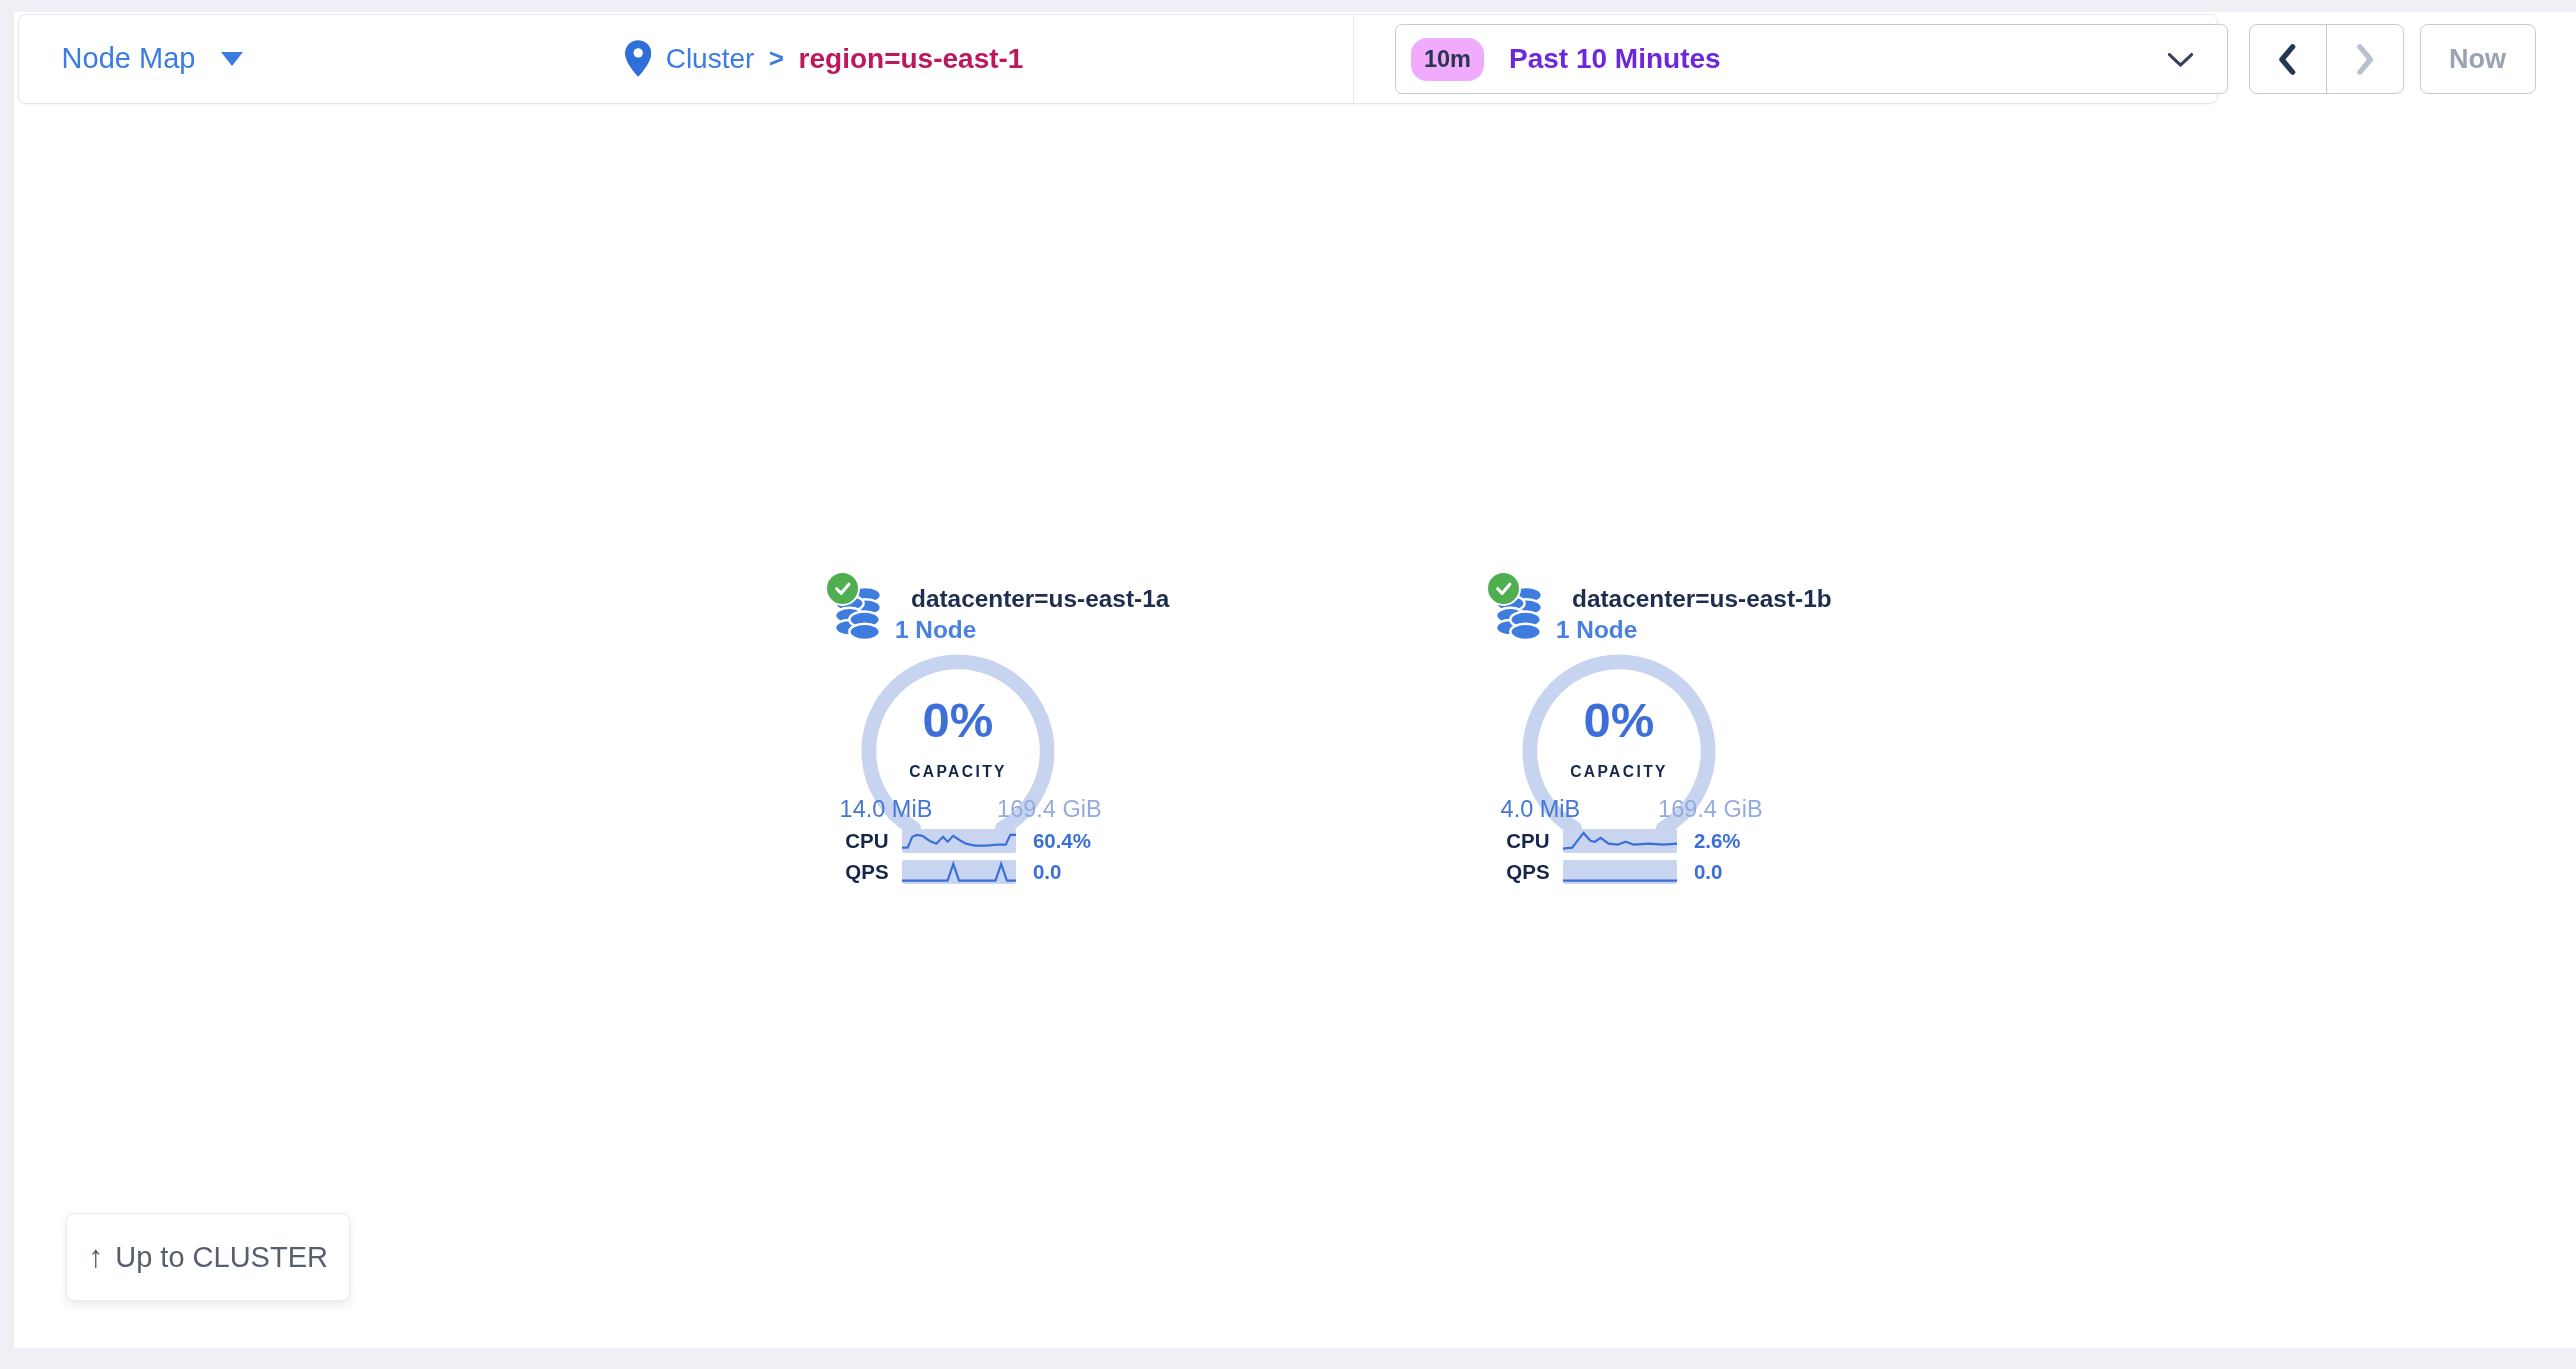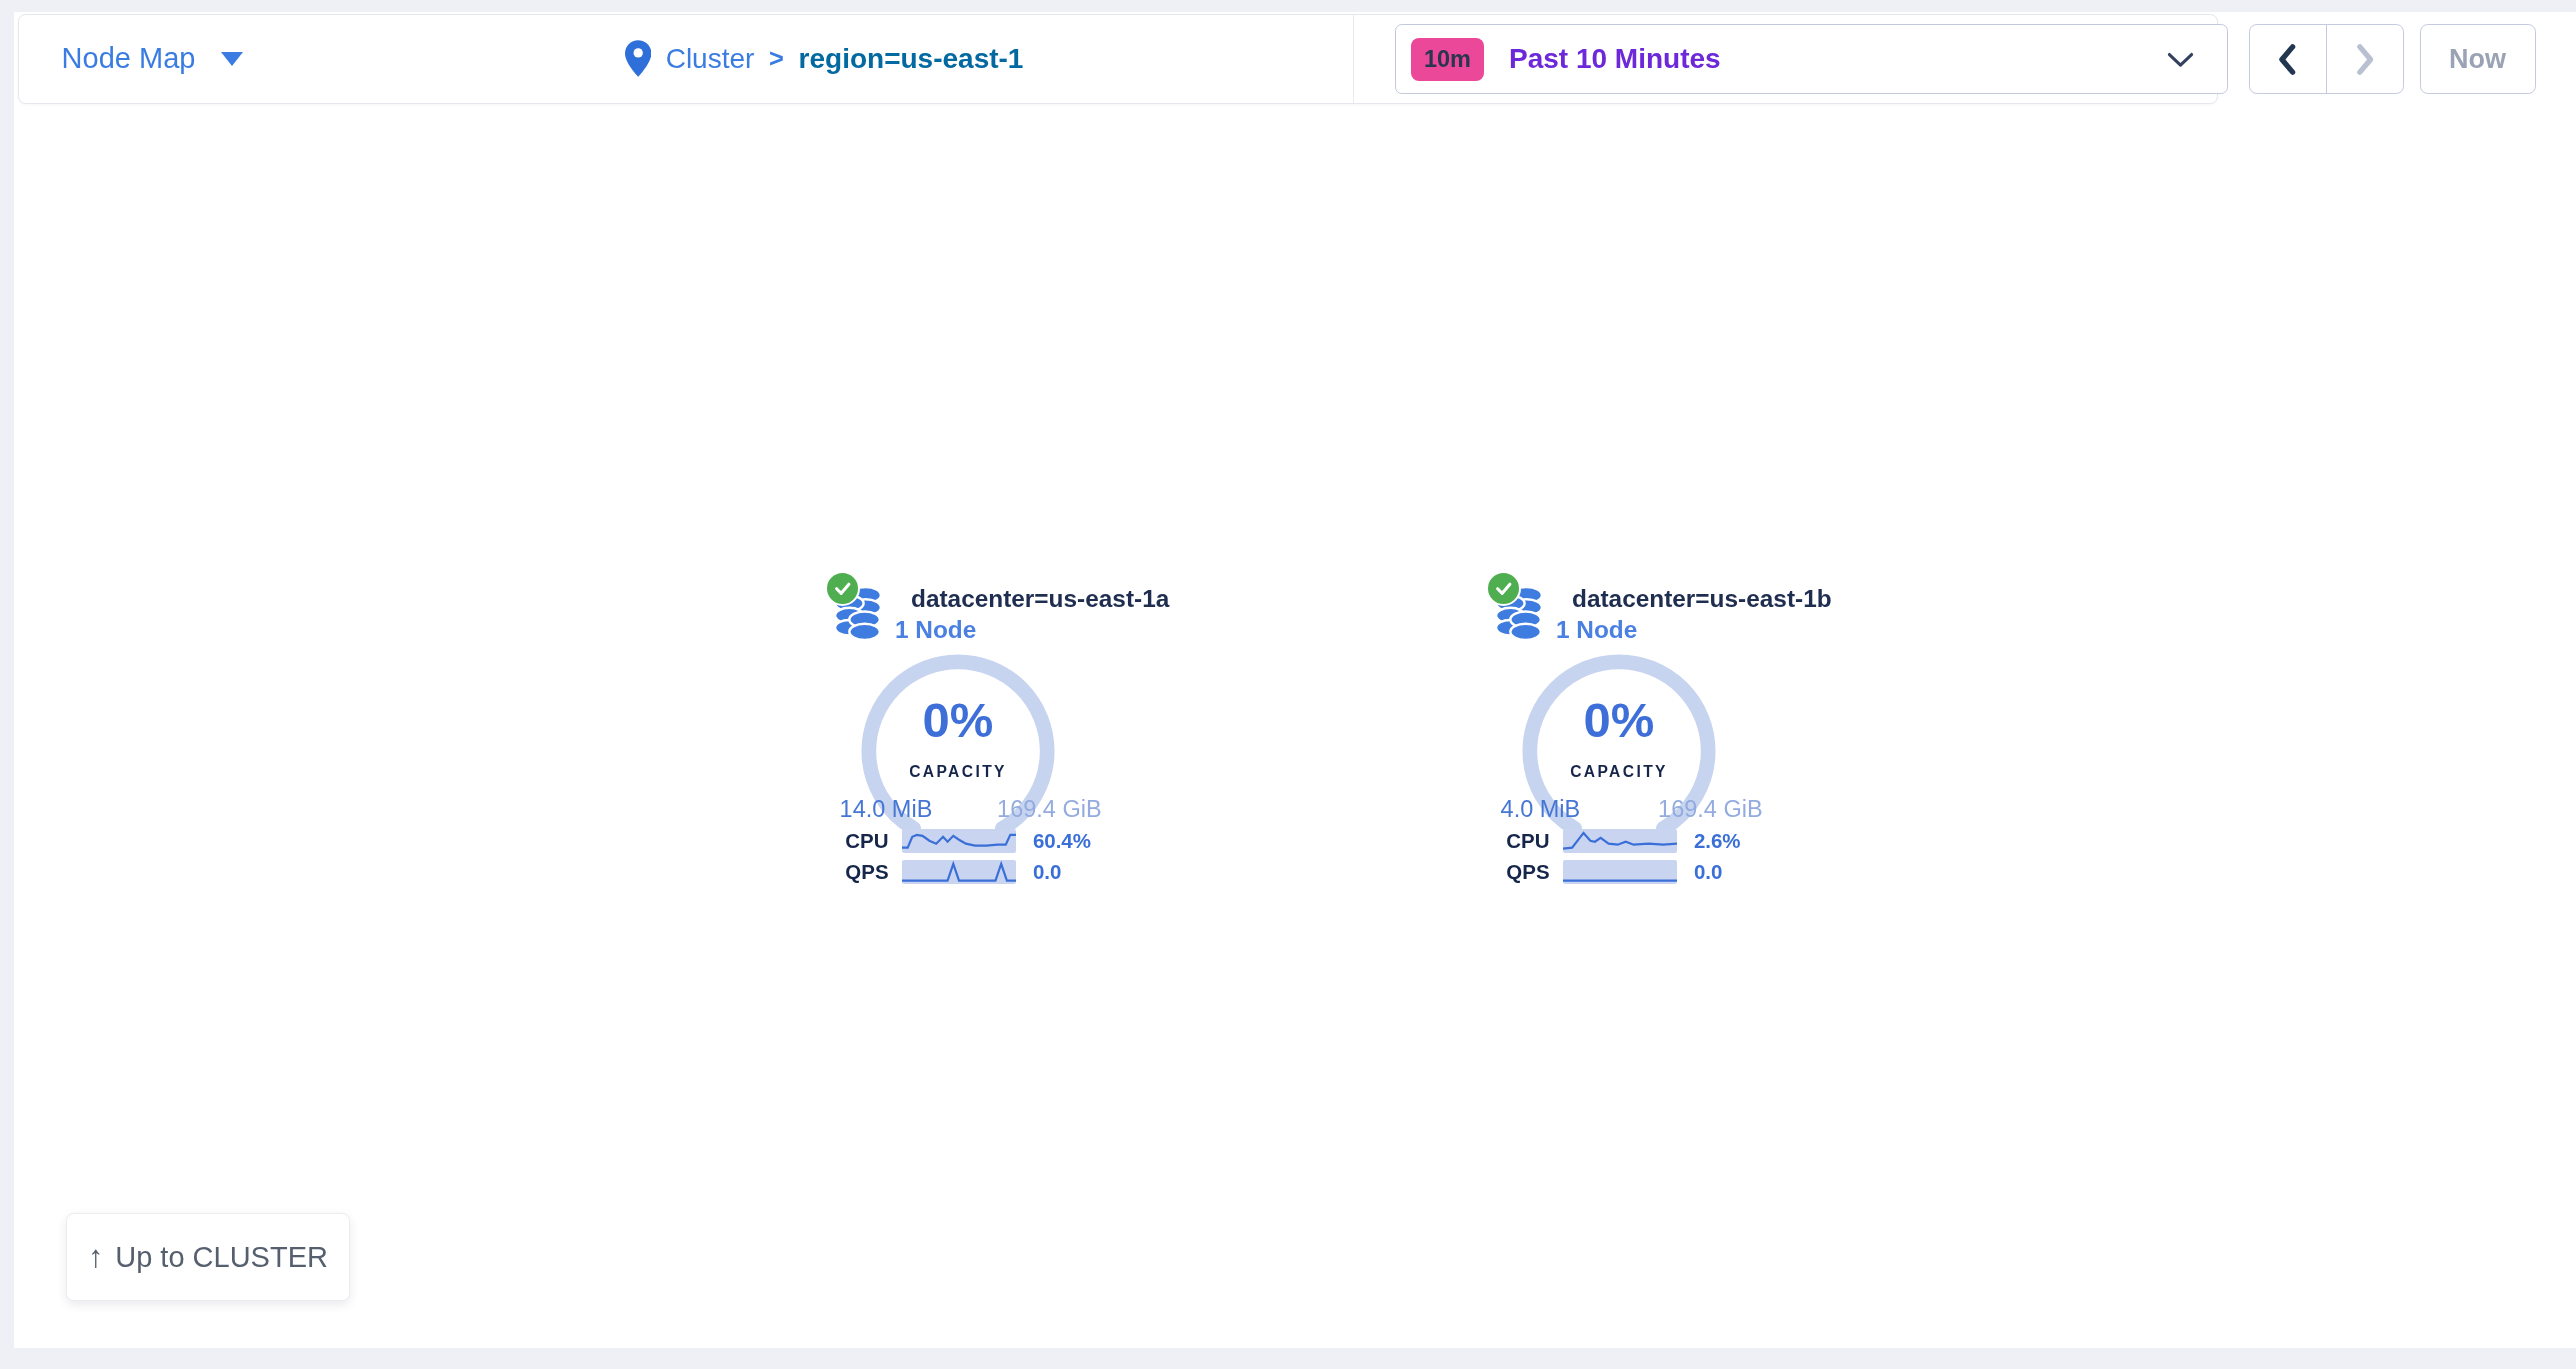--- a/index.html
+++ b/index.html
@@ -32,31 +32,31 @@
     width:0; height:0;
     border-left:11.7px solid transparent; border-right:11.7px solid transparent;
     border-top:14.7px solid #3a7ce2;
   }
   .breadcrumb {
     position:absolute; left:606px; top:0; height:100%;
     display:flex; align-items:center; gap:14.7px; font-size:28px;
   }
   .crumb-link { color:#3a7ce2; cursor:pointer; }
   .crumb-sep  { color:#3a7ce2; font-weight:700; font-size:25.4px; }
-  .crumb-current { color:#0369a1; font-weight:700; }
+  .crumb-current { color:#be185d; font-weight:700; }
   .toolbar-divider {
     position:absolute; left:1334px; top:0; bottom:0; width:1px; background:#e8eaf0;
   }
   .time-dropdown {
     position:absolute; left:1376px; top:9.8px; width:833px; height:70px;
     border:1px solid #c2c9da; border-radius:6.8px;
     display:flex; align-items:center; cursor:pointer; background:#fff;
   }
   .time-badge {
-    margin-left:15.6px; background:#ec4899; border-radius:8px;
+    margin-left:15.6px; background:#f0abfc; border-radius:16px;
     padding:7.8px 12.7px; font-size:23.5px; font-weight:700; color:#2a3650;
   }
   .time-label { margin-left:25.4px; font-size:28px; font-weight:700; color:#6d28d9; }
   .time-chevron { position:absolute; right:33px; top:27px; }
 
   .nav-group {
     position:absolute; left:2230px; top:9.8px; width:155px; height:70px;
     border:1px solid #c5cbde; border-radius:7.8px; display:flex; overflow:hidden; background:#fff;
   }
   .nav-btn { flex:1; display:flex; align-items:center; justify-content:center; cursor:pointer; }

